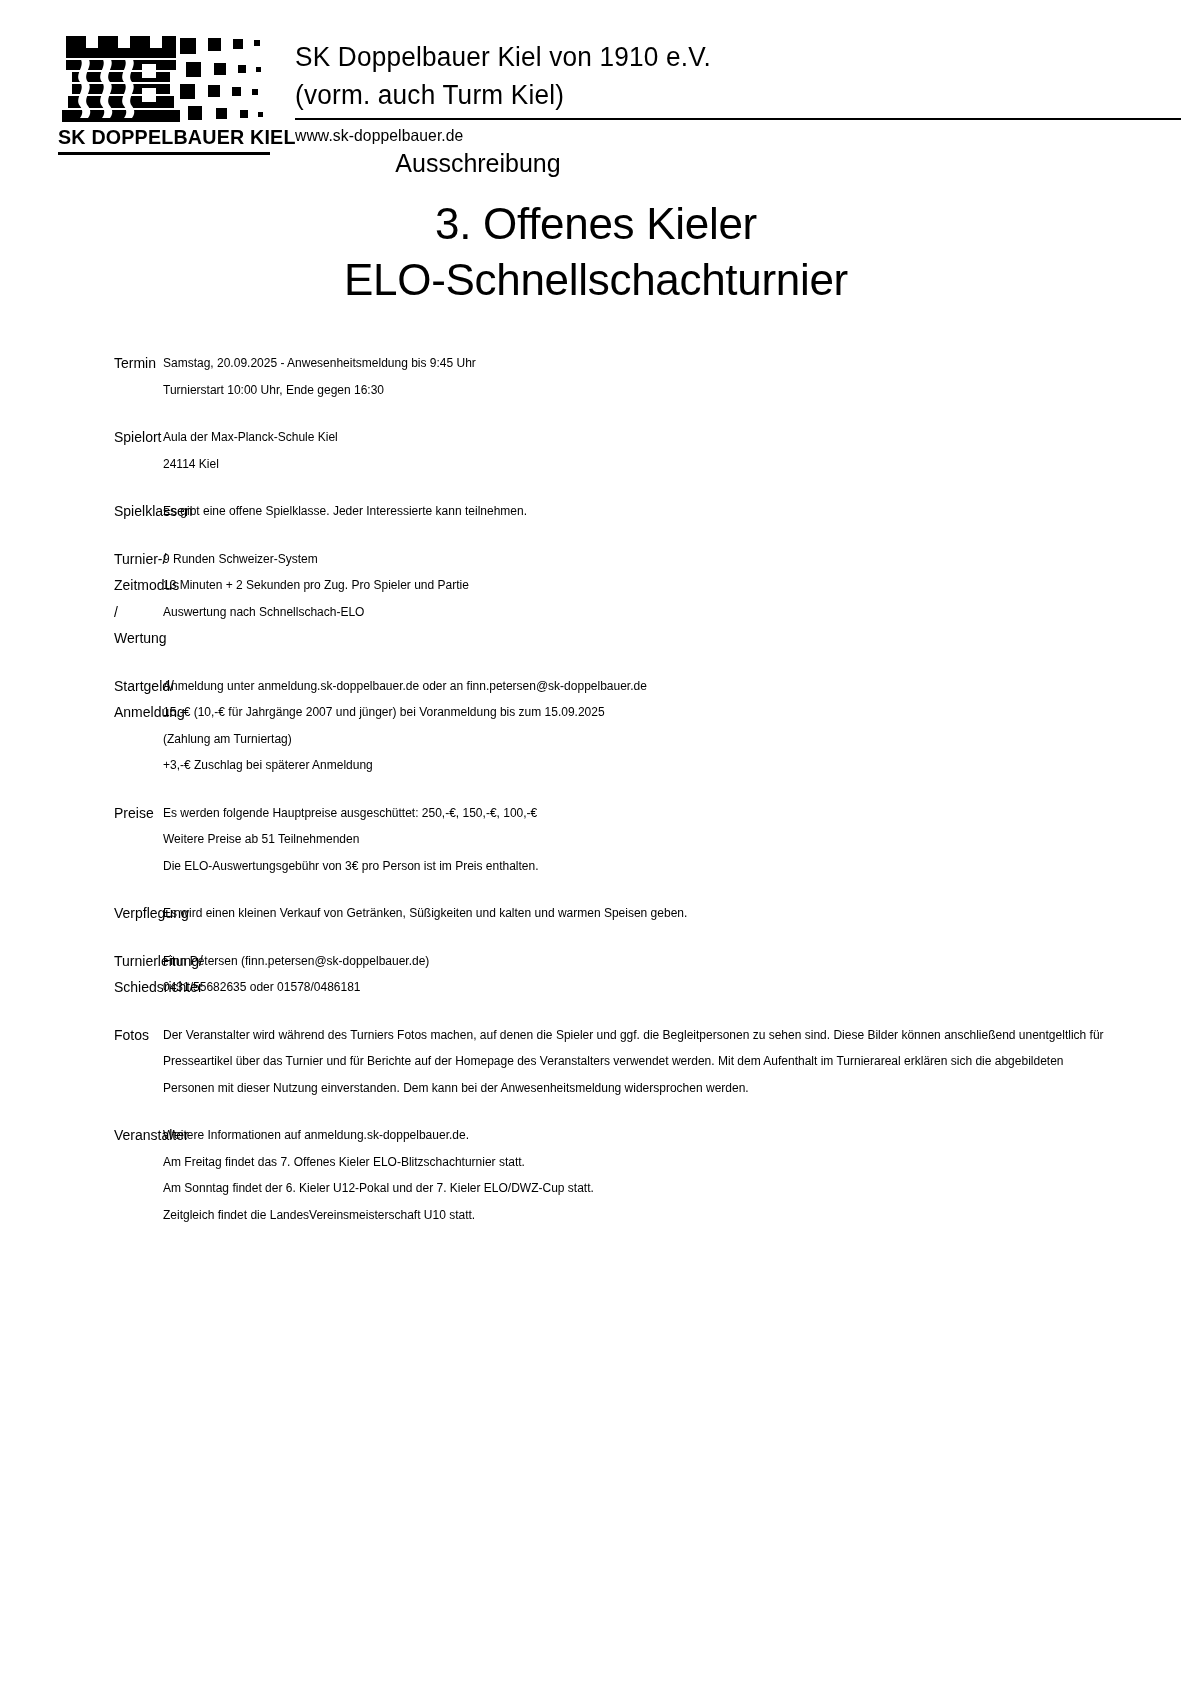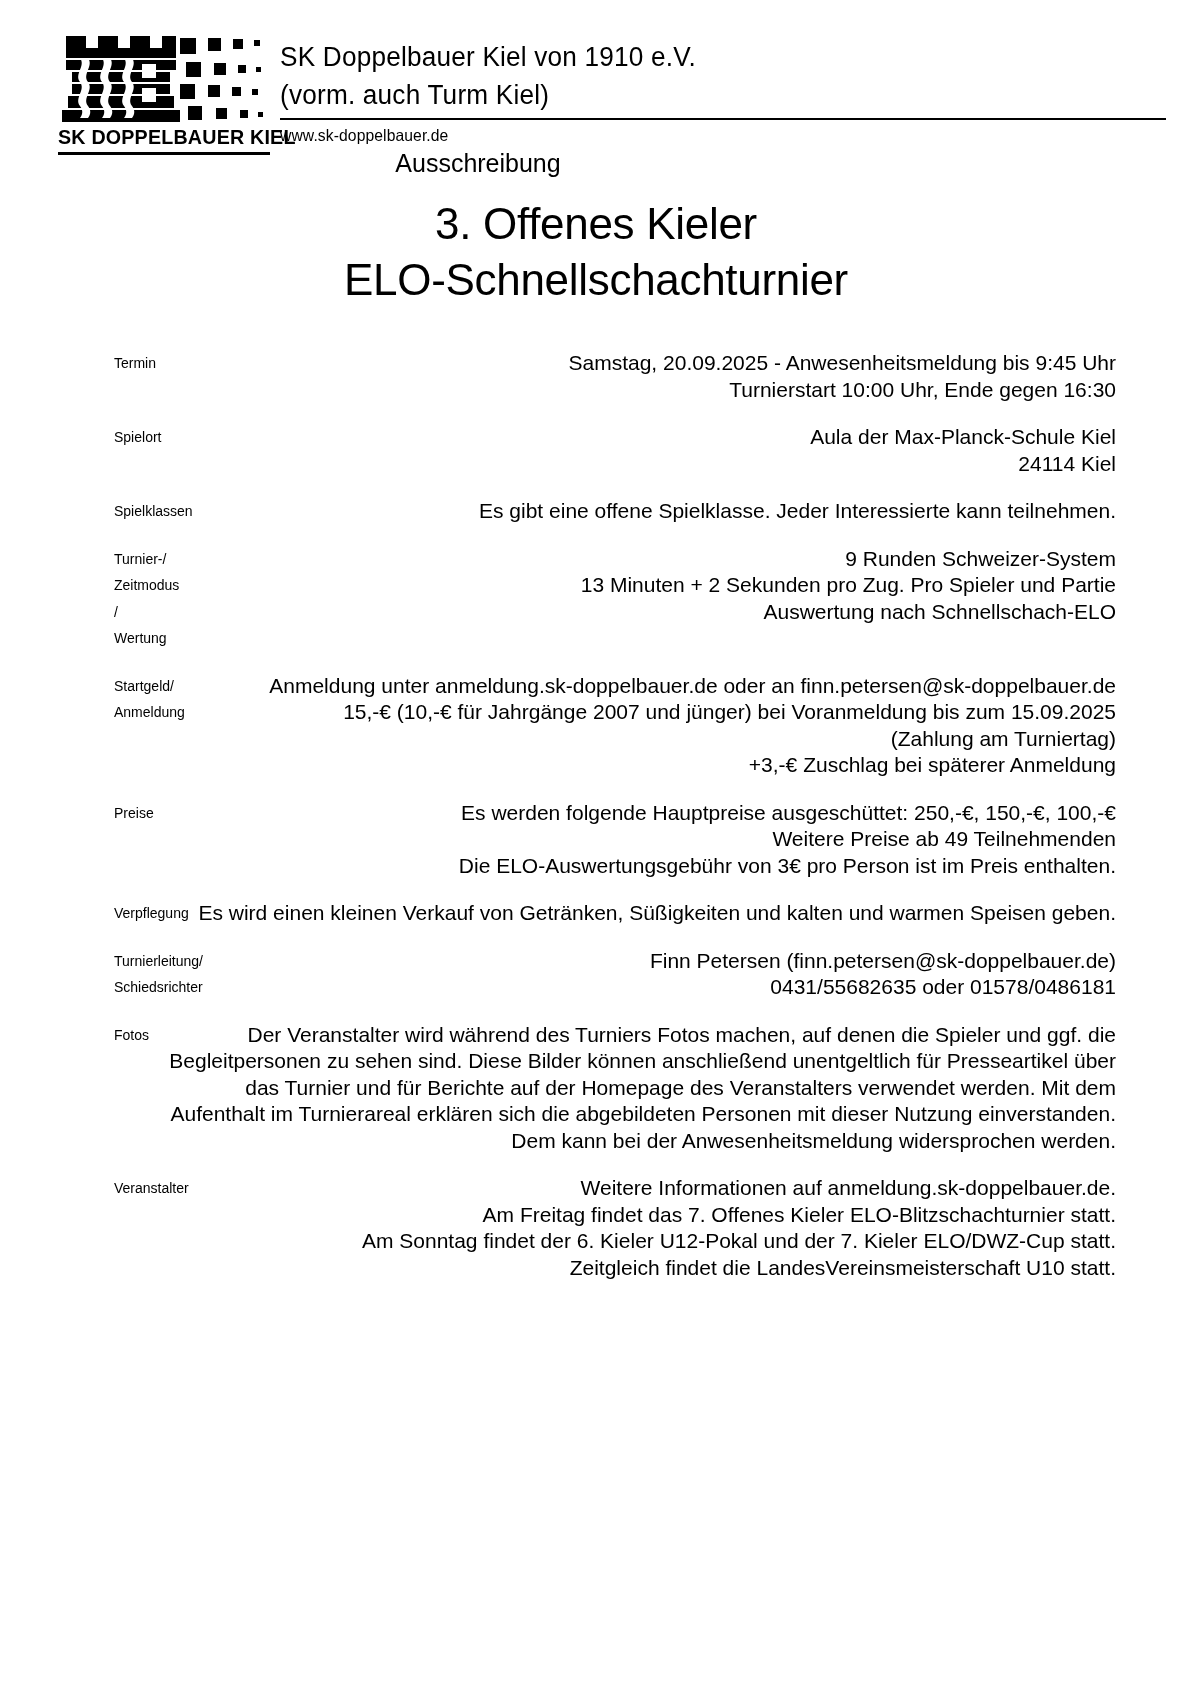--- a/index.html
+++ b/index.html
@@ -52,21 +52,21 @@
     transform-origin: left center;
   }
   .logo-rule {
     border-bottom: 3px solid #000;
     width: 212px;
     margin-top: 4px;
   }
 
   .club-text {
     position: absolute;
-    left: 280px;
+    left: 295px;
     top: 38px;
     width: 880px;
   }
   .club-line {
     font-size: 27px;
     line-height: 38px;
     letter-spacing: 0.2px;
     white-space: nowrap;
     transform: scaleX(0.97);
     transform-origin: left top;
@@ -127,24 +127,23 @@
     padding-left: 114px;
     box-sizing: border-box;
     font-size: 14px;
     line-height: 26.5px;
     white-space: pre-line;
   }
   .row-value {
     flex: 1 1 auto;
     padding-left: 0px;
     padding-right: 76px;
-    font-size: 21px;
+    font-size: 12px;
     line-height: 26.5px;
     box-sizing: border-box;
-    text-align: right;
   }
   .vline {
     display: block;
   }
 </style>
 </head>
 <body>
 
 <div class="page">
 
@@ -241,21 +240,21 @@
           <span class="vline">Anmeldung unter anmeldung.sk-doppelbauer.de oder an finn.petersen@sk-doppelbauer.de</span>
           <span class="vline">15,-€ (10,-€ für Jahrgänge 2007 und jünger) bei Voranmeldung bis zum 15.09.2025</span>
           <span class="vline">(Zahlung am Turniertag)</span>
           <span class="vline">+3,-€ Zuschlag bei späterer Anmeldung</span>
         </div>
       </div>
       <div class="row">
         <div class="row-label">Preise</div>
         <div class="row-value">
           <span class="vline">Es werden folgende Hauptpreise ausgeschüttet: 250,-€, 150,-€, 100,-€</span>
-          <span class="vline">Weitere Preise ab 49 Teilnehmenden</span>
+          <span class="vline">Weitere Preise ab 51 Teilnehmenden</span>
           <span class="vline">Die ELO-Auswertungsgebühr von 3€ pro Person ist im Preis enthalten.</span>
         </div>
       </div>
       <div class="row">
         <div class="row-label">Verpflegung</div>
         <div class="row-value">
           <span class="vline">Es wird einen kleinen Verkauf von Getränken, Süßigkeiten und kalten und warmen Speisen geben.</span>
         </div>
       </div>
       <div class="row">

